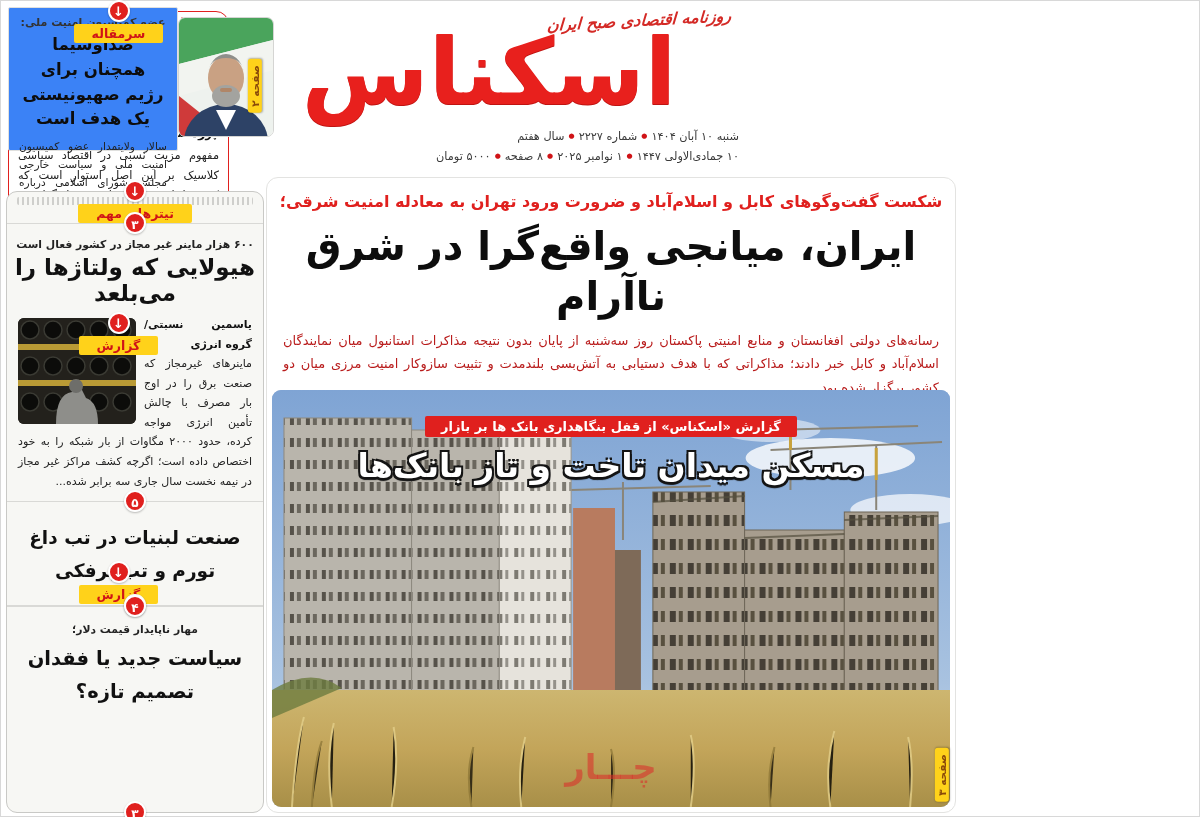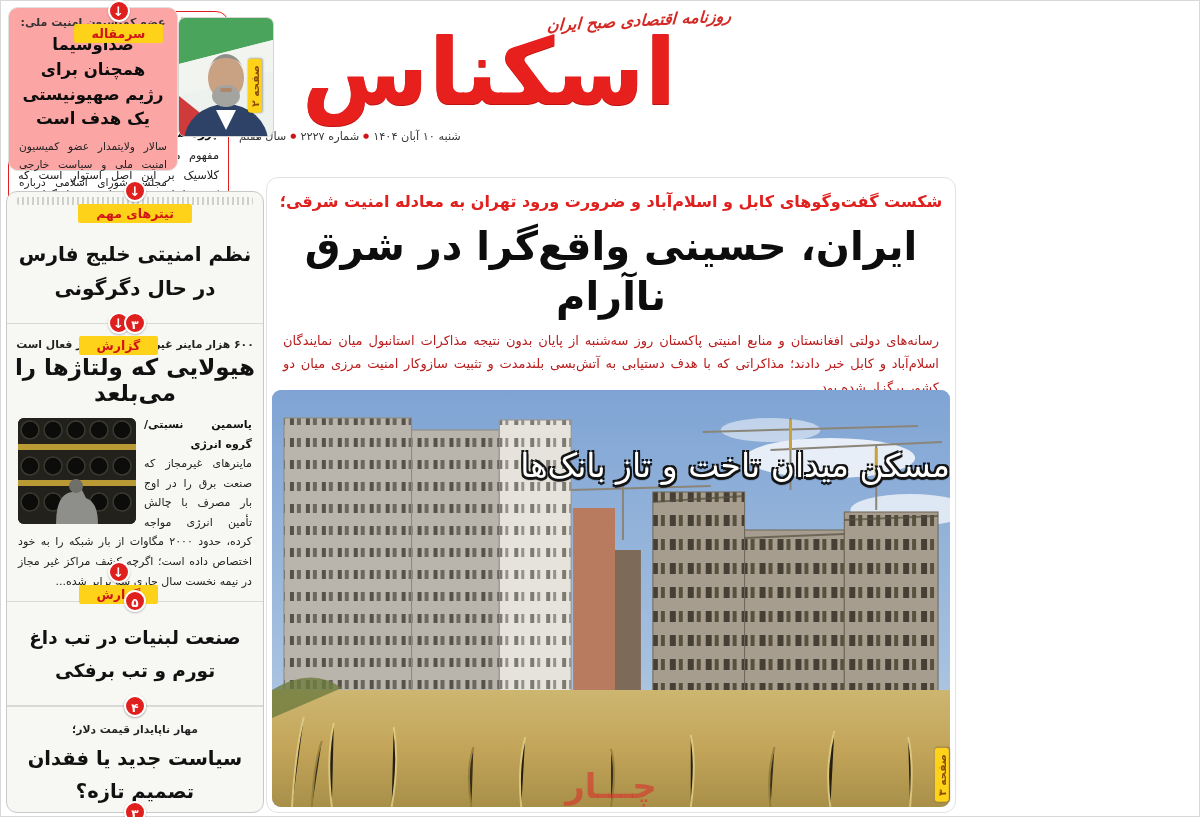--- a/index.html
+++ b/index.html
@@ -68,21 +68,21 @@
     color:#d42a26;font-size:16px;font-weight:bold;font-style:italic;
     transform:rotate(-3deg) skewX(-6deg);
   }
   .logo{
     position:absolute;top:22px;right:0;width:100%;
     text-align:center;color:#e8201d;
     font-size:92px;font-weight:bold;line-height:1.0;
     letter-spacing:-2px;
     text-shadow:0 1px 0 #c01311;
   }
-  .datelines{position:absolute;top:122px;right:0;width:100%;text-align:left;color:#3a3a3a;}
+  .datelines{position:absolute;top:122px;right:0;width:100%;text-align:right;color:#3a3a3a;}
   .dl{font-size:11.3px;line-height:1.8;}
   .dl span:not(:first-child)::before{content:"●";color:#d01317;font-size:7px;vertical-align:2px;margin:0 4px;}
 
   
   .main-box{
     position:absolute;right:243px;top:176px;width:690px;height:636px;
     border:1px solid #e3e3e1;border-radius:12px;background:#fff;box-sizing:border-box;
   }
   .main-kicker{
     margin-top:14px;text-align:center;
@@ -110,39 +110,39 @@
   }
   .photo-wrap svg{position:absolute;inset:0;}
   .photo-label{
     position:absolute;top:26px;left:0;right:0;text-align:center;
   }
   .photo-label span{
     background:#e0201e;color:#fff;font-size:13px;font-weight:bold;
     padding:3px 16px;border-radius:2px;
   }
   .photo-title{
-    position:absolute;top:56px;left:0;right:0;
-    color:#fff;font-size:33px;font-weight:normal;letter-spacing:-1px;
+    position:absolute;top:56px;left:0;right:0;text-align:center;
+    color:#fff;font-size:33px;font-weight:bold;letter-spacing:-1px;
     text-shadow:-2px -2px 0 #141414,2px -2px 0 #141414,-2px 2px 0 #141414,2px 2px 0 #141414,0 3px 1px #141414;
   }
   .photo-caption{
     position:absolute;bottom:38px;left:50%;transform:translateX(-50%);
     width:66%;background:rgba(64,57,45,.82);border-radius:16px;
     padding:9px 14px 9px 52px;color:#fff;
     font-size:12px;font-weight:bold;line-height:1.9;text-align:center;
   }
   .photo-caption .yellow{color:#ffd21a;}
   .corner-arrow{position:absolute;left:14px;top:50%;transform:translateY(-50%);}
   .watermark{
-    position:absolute;bottom:1px;left:50%;transform:translateX(-50%);
+    position:absolute;bottom:20px;left:50%;transform:translateX(-50%);
     color:rgba(220,40,40,.55);font-size:34px;font-weight:bold;letter-spacing:2px;
   }
   .topstory-box{
-    position:absolute;right:22px;top:6px;width:238px;height:164px;
-    background:#fca5a5;border:1px solid #e0e0de;border-radius:10px;box-sizing:border-box;
+    position:absolute;right:22px;top:6px;width:238px;height:144px;
+    background:#3b82f6;border:1px solid #e0e0de;border-radius:2px;box-sizing:border-box;
     padding:8px 10px 6px 10px;
   }
   .topstory-box .kick{text-align:center;font-size:11px;font-weight:bold;color:#333;}
   .topstory-box h2{
     margin:4px 0 5px 0;text-align:center;
     font-size:16.5px;font-weight:bold;color:#0d0d0d;line-height:1.5;
   }
   .topstory-box p{
     margin:0;font-size:10.6px;line-height:1.72;color:#222;
     text-align:justify;text-align-last:right;
@@ -234,26 +234,29 @@
     </article>
   </aside>
 
   <header class="masthead">
     <div class="tagline">روزنامه اقتصادی صبح ایران</div>
     <div class="logo">اسکناس</div>
     <div class="datelines">
       <div class="dl">
         <span>شنبه ۱۰ آبان ۱۴۰۴</span><span>شماره ۲۲۲۷</span><span>سال هفتم</span>
       </div>
+      <div class="dl">
+        <span>۱۰ جمادی‌الاولی ۱۴۴۷</span><span>۱ نوامبر ۲۰۲۵</span><span>۸ صفحه</span><span>۵۰۰۰ تومان</span>
+      </div>
     </div>
   </header>
 
   <main class="main-box">
     <div class="main-kicker">شکست گفت‌وگوهای کابل و اسلام‌آباد و ضرورت ورود تهران به معادله امنیت شرقی؛</div>
-    <h1 class="main-title">ایران، حسینی واقع‌گرا در شرق ناآرام</h1>
+    <h1 class="main-title">ایران، میانجی واقع‌گرا در شرق ناآرام</h1>
     <p class="main-body">رسانه‌های دولتی افغانستان و منابع امنیتی پاکستان روز سه‌شنبه از پایان بدون نتیجه مذاکرات استانبول میان نمایندگان اسلام‌آباد و کابل خبر دادند؛ مذاکراتی که با هدف دستیابی به آتش‌بسی بلندمدت و تثبیت سازوکار امنیت مرزی میان دو کشور برگزار شده بود...</p>
     <span class="page-badge">صفحه ۲</span>
     <div class="main-divider"></div>
 
     
     <figure class="photo-wrap" style="margin:0;">
       <svg viewBox="0 0 680 417" width="100%" height="100%" preserveAspectRatio="none">
         <defs>
           <linearGradient id="sky" x1="0" y1="0" x2="0" y2="1">
             <stop offset="0" stop-color="#7fa4d4"></stop>
@@ -327,20 +330,21 @@
         </g>
         <g stroke="#8a7435" stroke-width="2" opacity="0.7">
           <path d="M40 417 q2 -44 10 -66"></path>
             <path d="M200 417 q-6 -36 2 -60"></path>
             <path d="M340 417 q6 -38 0 -58"></path>
             <path d="M500 417 q-4 -34 4 -60"></path>
         </g>
         <path d="M0 300 q40 -24 70 -2 l-70 30 z" fill="#6d7c3f" opacity="0.8"></path>
       </svg>
 
+      <div class="photo-label"><span>گزارش «اسکناس» از قفل بنگاهداری بانک ها بر بازار</span></div>
       <div class="photo-title">مسکن میدان تاخت و تاز بانک‌ها</div>
 
 
       <div class="watermark">چـــار</div>
     </figure>
 
     
     <div class="vtab" style="right:-14px;bottom:30px;transform:rotate(-90deg);transform-origin:center;">صفحه ۳</div>
   </main>
 
@@ -367,23 +371,20 @@
     <div class="vtab" style="right:-16px;top:78px;transform:rotate(-90deg);">صفحه ۲</div>
   </section>
 
   <aside class="sidebar">
     <div class="red-circle" style="top:-12px;">
         <span class="arrow-glyph">↓</span>
       </div>
     <div class="hatch-grey"></div>
     <div class="badge-yellow">تیترهای مهم</div>
 
-    <div class="sb-item1">
-      <div class="sb-title">نظم امنیتی خلیج فارس در حال دگرگونی</div>
-    </div>
     <div class="sep">
       <div class="red-circle" style="top:-11px;">۳</div>
     </div>
 
     <div class="sb-item2">
       <div class="sb-kicker">۶۰۰ هزار ماینر غیر مجاز در کشور فعال است</div>
       <div class="sb-title">هیولایی که ولتاژها را می‌بلعد</div>
       <div class="sb-media">
         <div class="miner-photo">
           <svg width="118" height="106" viewBox="0 0 118 106">

